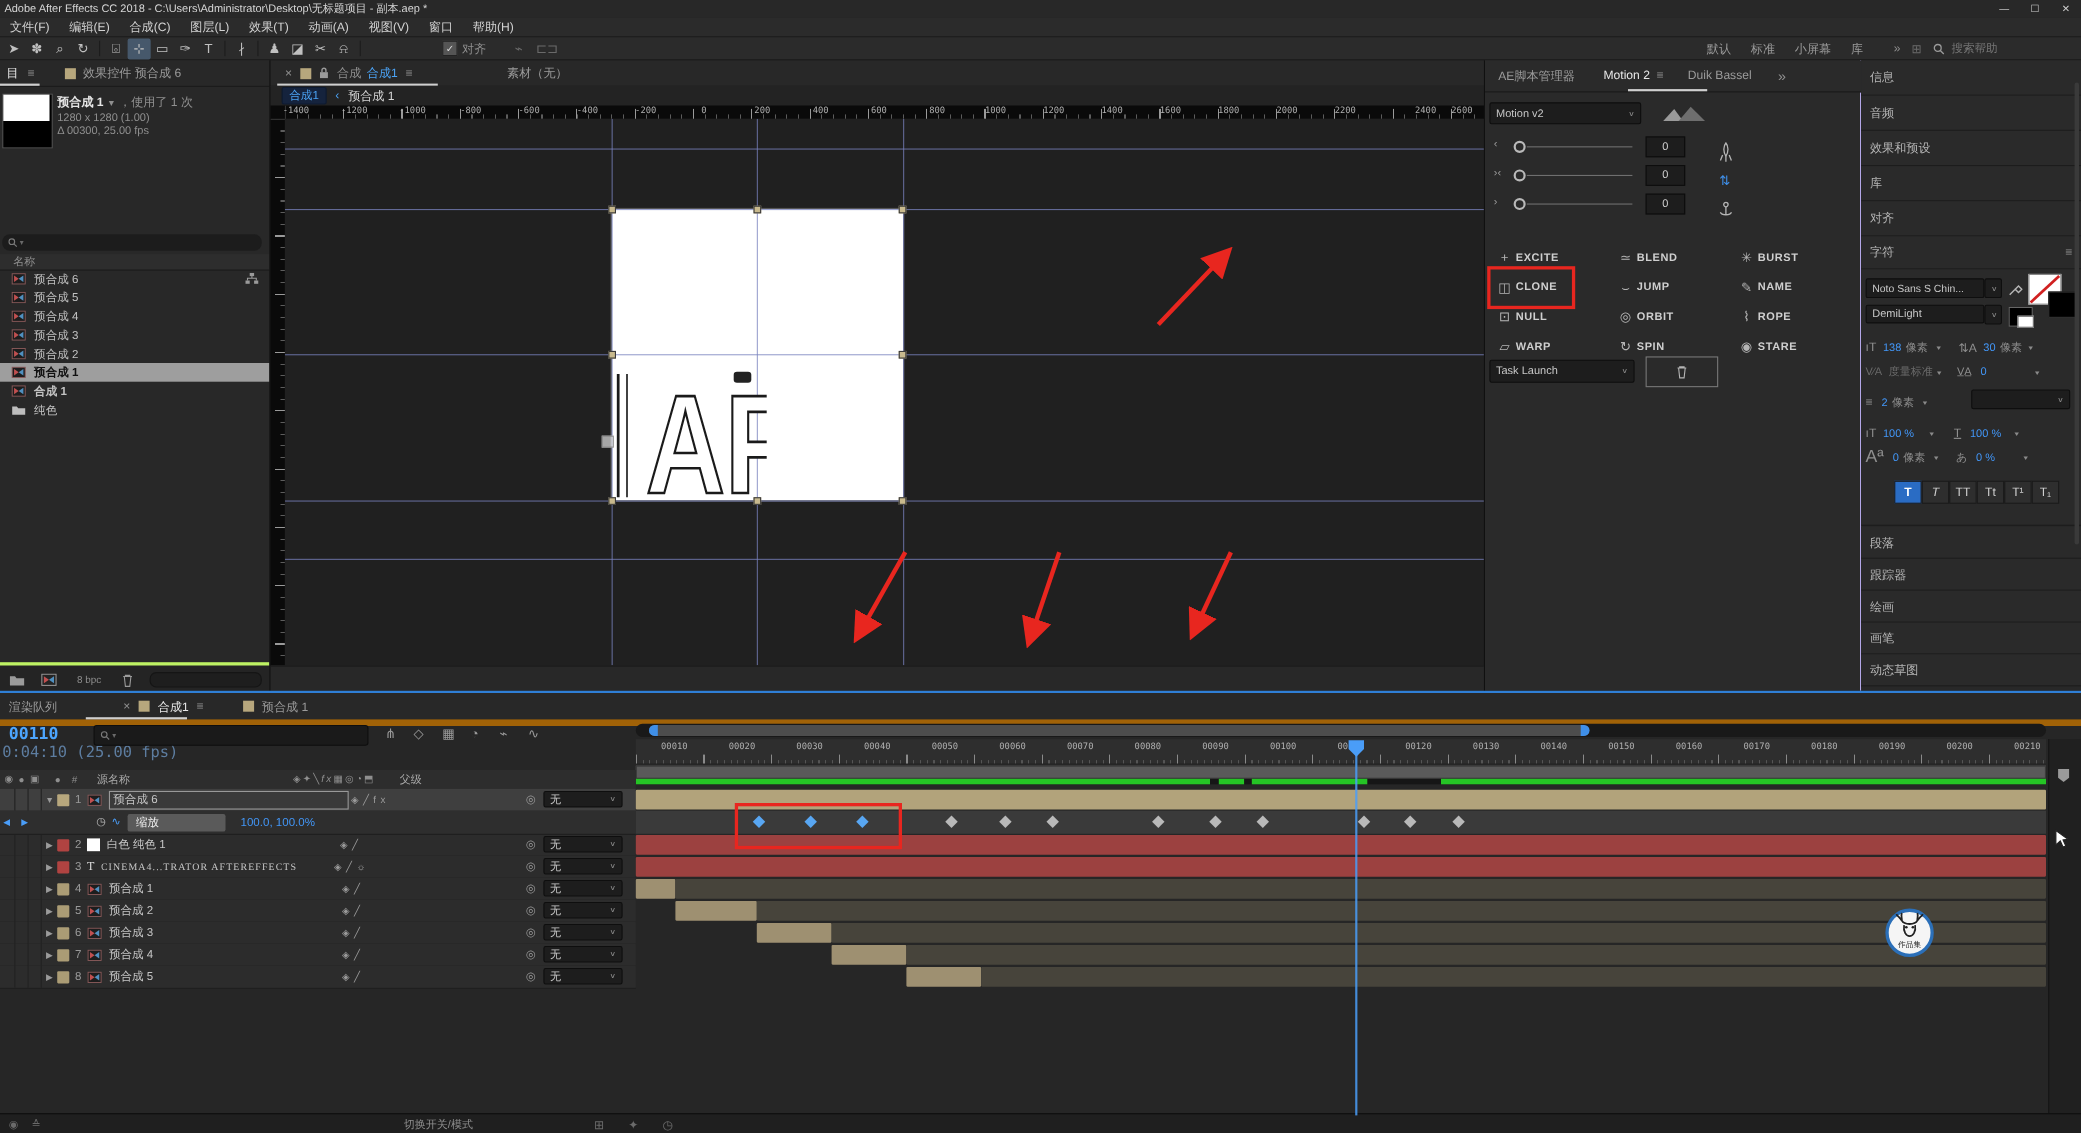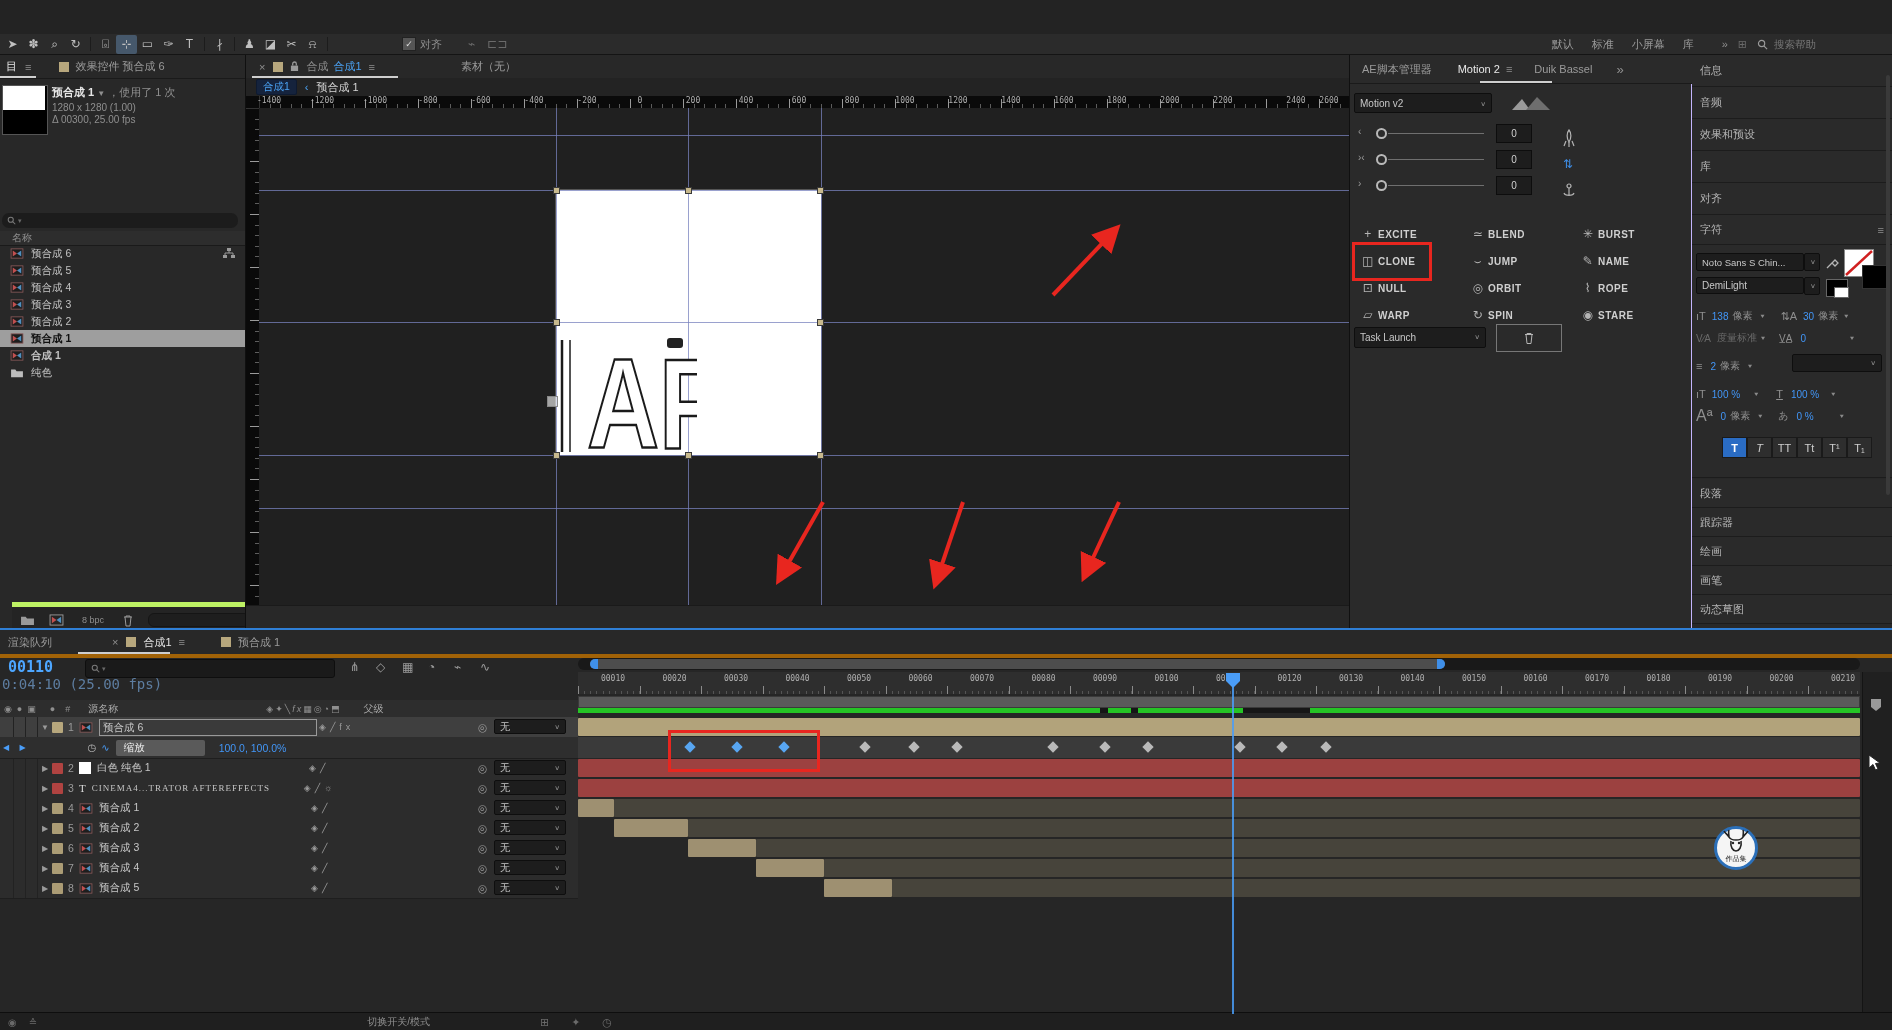--- a/index.html
+++ b/index.html
@@ -83,21 +83,39 @@
       background-size:100% 8px,100% 3px;background-repeat:no-repeat;background-position:left bottom,left bottom;}
   input{outline:none;}
   .searchbox{background:#1a1a1a;border:1px solid #0e0e0e;border-radius:8px;color:#bbb;font-size:10px;}
   svg{display:block;}
 </style>
 </head>
 <body>
 
 <div id="app">
 
-
+  <div id="titlebar" class="abs">
+    <span>Adobe After Effects CC 2018 - C:\Users\Administrator\Desktop\无标题项目 - 副本.aep *</span>
+    <span style="flex:1"></span>
+    <span class="winbtn">—</span>
+    <span class="winbtn">☐</span>
+    <span class="winbtn">✕</span>
+  </div>
+
+  <div id="menubar" class="abs">
+      <span class="mi">文件(F)</span>
+      <span class="mi">编辑(E)</span>
+      <span class="mi">合成(C)</span>
+      <span class="mi">图层(L)</span>
+      <span class="mi">效果(T)</span>
+      <span class="mi">动画(A)</span>
+      <span class="mi">视图(V)</span>
+      <span class="mi">窗口</span>
+      <span class="mi">帮助(H)</span>
+    </div>
 
   <div id="toolbar" class="abs">
     <div id="tools" class="row" style="padding-left:2px">
         <span class="tool">➤</span>
         <span class="tool">✽</span>
         <span class="tool">⌕</span>
         <span class="tool">↻</span>
         <span class="tsep"></span>
         <span class="tool">⌻</span>
         <span class="tool sel">⊹</span>
@@ -250,21 +268,21 @@
         <div class="pitem" style="top: 309px;">
           <span style="margin-left: 10px;">
             <svg width="14" height="11" viewBox="0 0 16 13">
               <path d="M1 3 h5 l1.5 2 H15 v7 H1 Z" fill="#bdbdbd"></path>
             </svg>
           </span>
           <span style="margin-left: 7px;">纯色</span>
         </div>
       </div>
 
-    <div class="abs" style="left:12px;top:547px;width:245px;height:26px;background:#242424;border-top:5px solid #bef264;display:flex;align-items:center">
+    <div class="abs" style="left:0;top:547px;width:245px;height:26px;background:#242424;border-top:3px solid #bef264;display:flex;align-items:center">
       <svg width="15" height="12" viewBox="0 0 16 13" style="margin-left:8px">
           <path d="M1 3 h5 l1.5 2 H15 v7 H1 Z" fill="#9a9a9a"></path>
         </svg>
       <svg width="15" height="12" viewBox="0 0 16 13" style="margin-left:14px">
           <rect x="1" y="1" width="14" height="11" fill="none" stroke="#9a9a9a"></rect>
           <path d="M3 3 L8 6.5 L3 10 Z" fill="#c05050"></path>
           <path d="M13 3 L8 6.5 L13 10 Z" fill="#5090c0"></path>
         </svg>
       <span class="dim" style="margin-left:18px;font-size:9px">8 bpc</span>
       <svg width="12" height="13" viewBox="0 0 12 13" style="margin-left:18px">
@@ -607,21 +625,21 @@
         </div>
         <div class="secrow" style="top: 540px; height: 29px;">
           <span>动态草图</span>
         </div>
       </div>
     <div class="abs" style="left:194px;top:20px;width:4px;height:420px;background:#3a3a3a;border-radius:2px"></div>
   </div>
 
   <div id="timeline" class="abs">
 
-    <div class="abs" style="left:0;top:0;width:1892px;height:24px;background:#282828;border-bottom:4px solid #a16207;display:flex;align-items:center">
+    <div class="abs" style="left:0;top:0;width:1892px;height:24px;background:#282828;border-bottom:6px solid #a16207;display:flex;align-items:center">
       <span class="ptab" style="margin-left:8px">渲染队列</span>
       <span class="dim" style="margin-left:60px">×</span>
       <span style="width:10px;height:10px;background:#b7a77d;margin-left:8px"></span>
       <span class="ptab on" style="margin-left:7px">合成1</span>
       <span class="dim" style="margin-left:7px">≡</span>
       <span style="width:10px;height:10px;background:#b7a77d;margin-left:36px"></span>
       <span class="ptab" style="margin-left:7px">预合成 1</span>
     </div>
     <div class="underline" style="left:78px;top:22px;width:92px"></div>
 

